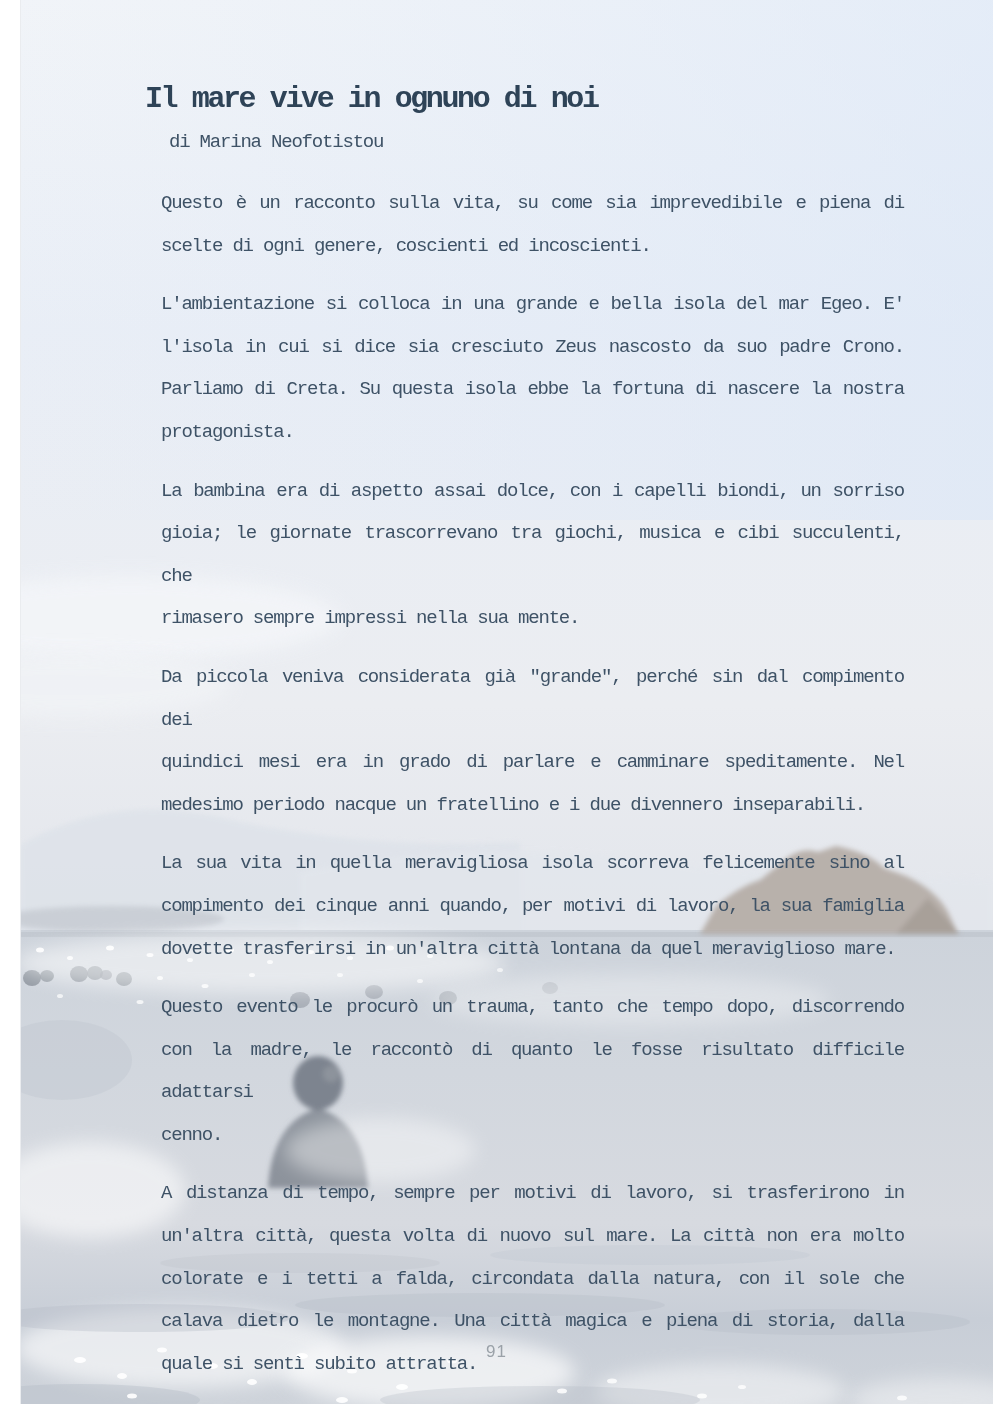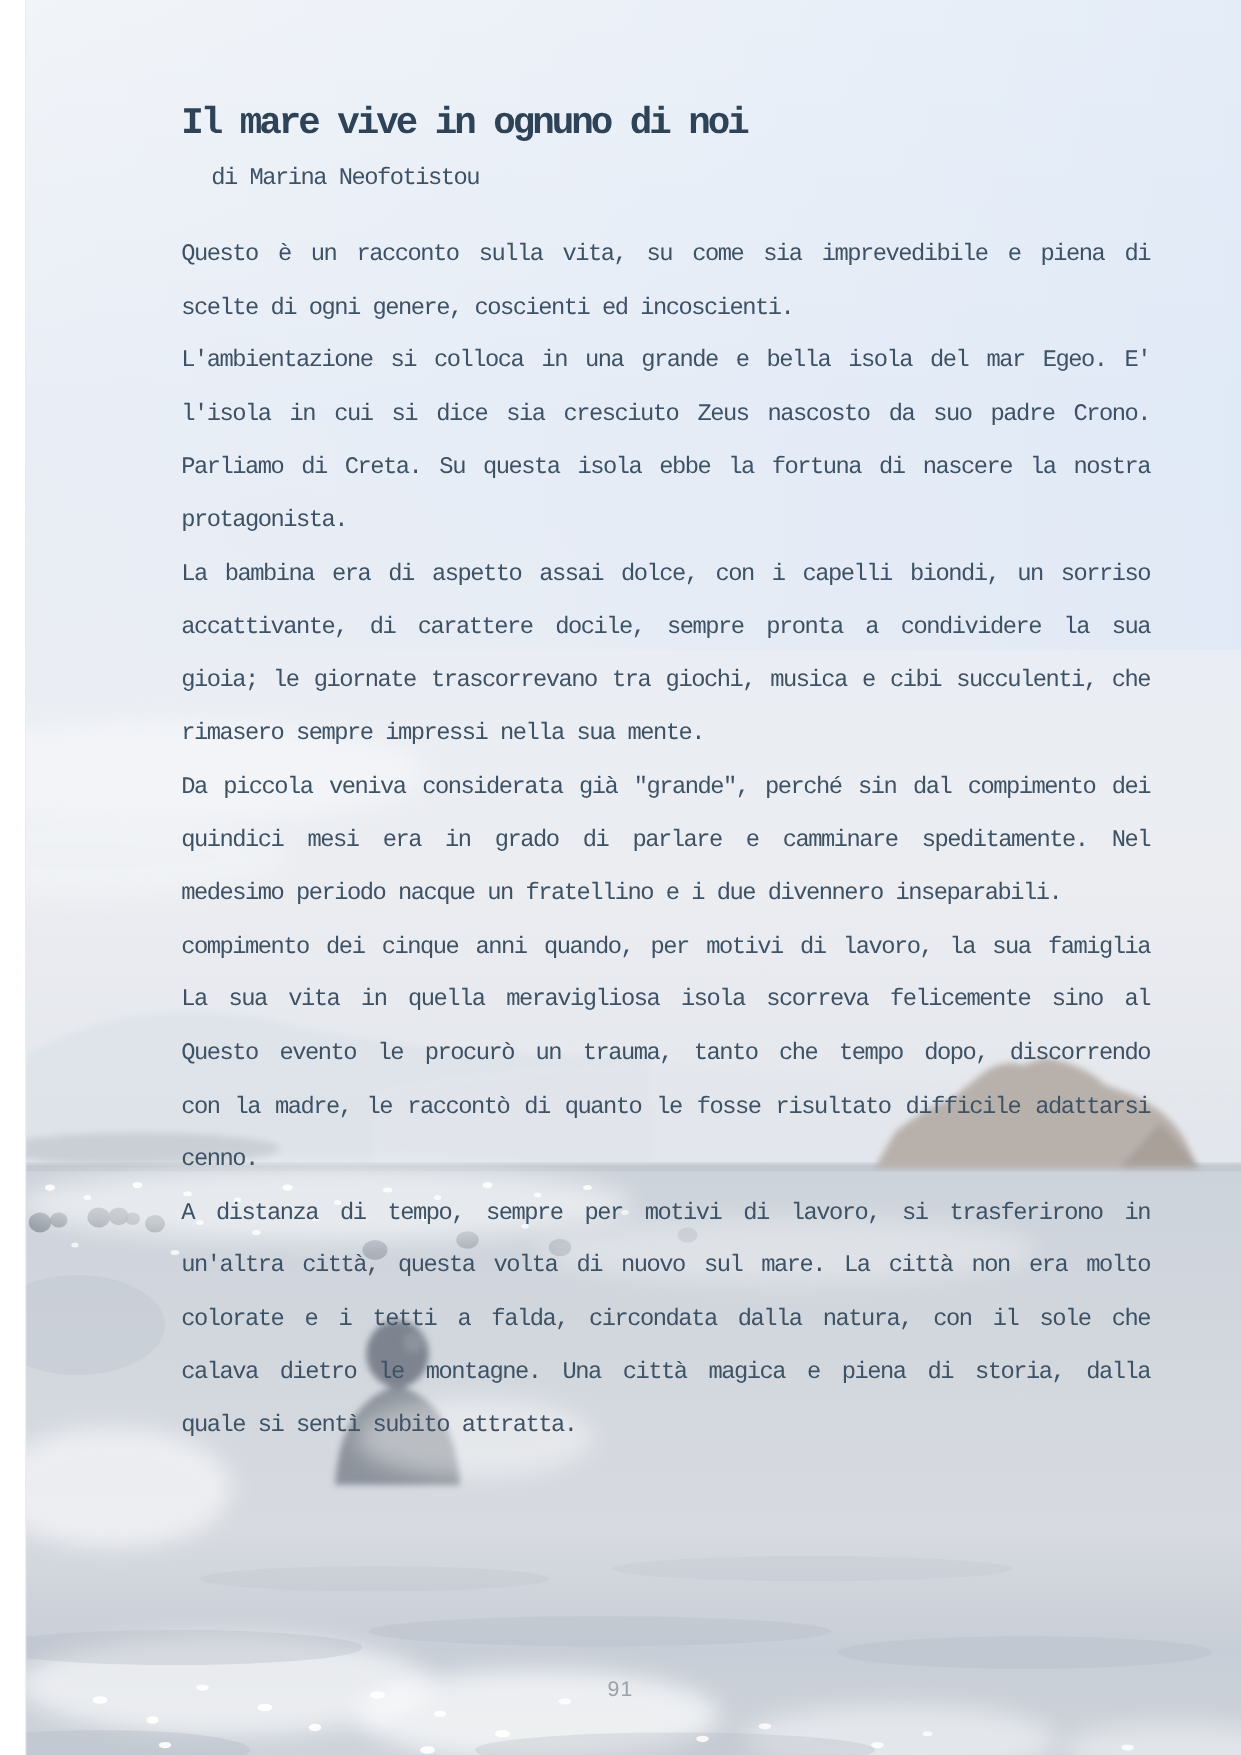--- a/index.html
+++ b/index.html
@@ -48,21 +48,21 @@
     color: var(--text-body, #3e5266);
     margin-left: 24px;
   }
   .paragraphs {
     margin-top: 28px;
     font-size: 19px;
     letter-spacing: -1.2px;
     line-height: 42.6px;
     color: var(--text-body, #3e5266);
   }
-  .para { margin: 0; }
+  .para { margin: 16px; }
   .line {
     text-align: justify;
     text-align-last: justify;
   }
   .line.last {
     text-align-last: left;
   }
   .footer {
     position: absolute;
     top: 1342px;
@@ -219,32 +219,32 @@
           <div class="line last">scelte di ogni genere, coscienti ed incoscienti.</div>
         </div>
         <div class="para">
           <div class="line">L'ambientazione si colloca in una grande e bella isola del mar Egeo. E'</div>
           <div class="line">l'isola in cui si dice sia cresciuto Zeus nascosto da suo padre Crono.</div>
           <div class="line">Parliamo di Creta. Su questa isola ebbe la fortuna di nascere la nostra</div>
           <div class="line last">protagonista.</div>
         </div>
         <div class="para">
           <div class="line">La bambina era di aspetto assai dolce, con i capelli biondi, un sorriso</div>
-          <div class="line">accattivante, di carattere docile, sempre pronta a condividere la sua</div>
           <div class="line">gioia; le giornate trascorrevano tra giochi, musica e cibi succulenti, che</div>
           <div class="line last">rimasero sempre impressi nella sua mente.</div>
         </div>
         <div class="para">
           <div class="line">Da piccola veniva considerata già "grande", perché sin dal compimento dei</div>
           <div class="line">quindici mesi era in grado di parlare e camminare speditamente. Nel</div>
           <div class="line last">medesimo periodo nacque un fratellino e i due divennero inseparabili.</div>
         </div>
         <div class="para">
+          <div class="line">La sua vita in quella meravigliosa isola scorreva felicemente sino al</div>
           <div class="line">compimento dei cinque anni quando, per motivi di lavoro, la sua famiglia</div>
-          <div class="line">La sua vita in quella meravigliosa isola scorreva felicemente sino al</div>
+          <div class="line last">dovette trasferirsi in un'altra città lontana da quel meraviglioso mare.</div>
         </div>
         <div class="para">
           <div class="line">Questo evento le procurò un trauma, tanto che tempo dopo, discorrendo</div>
           <div class="line">con la madre, le raccontò di quanto le fosse risultato difficile adattarsi</div>
           <div class="line last">cenno.</div>
         </div>
         <div class="para">
           <div class="line">A distanza di tempo, sempre per motivi di lavoro, si trasferirono in</div>
           <div class="line">un'altra città, questa volta di nuovo sul mare. La città non era molto</div>
           <div class="line">colorate e i tetti a falda, circondata dalla natura, con il sole che</div>

